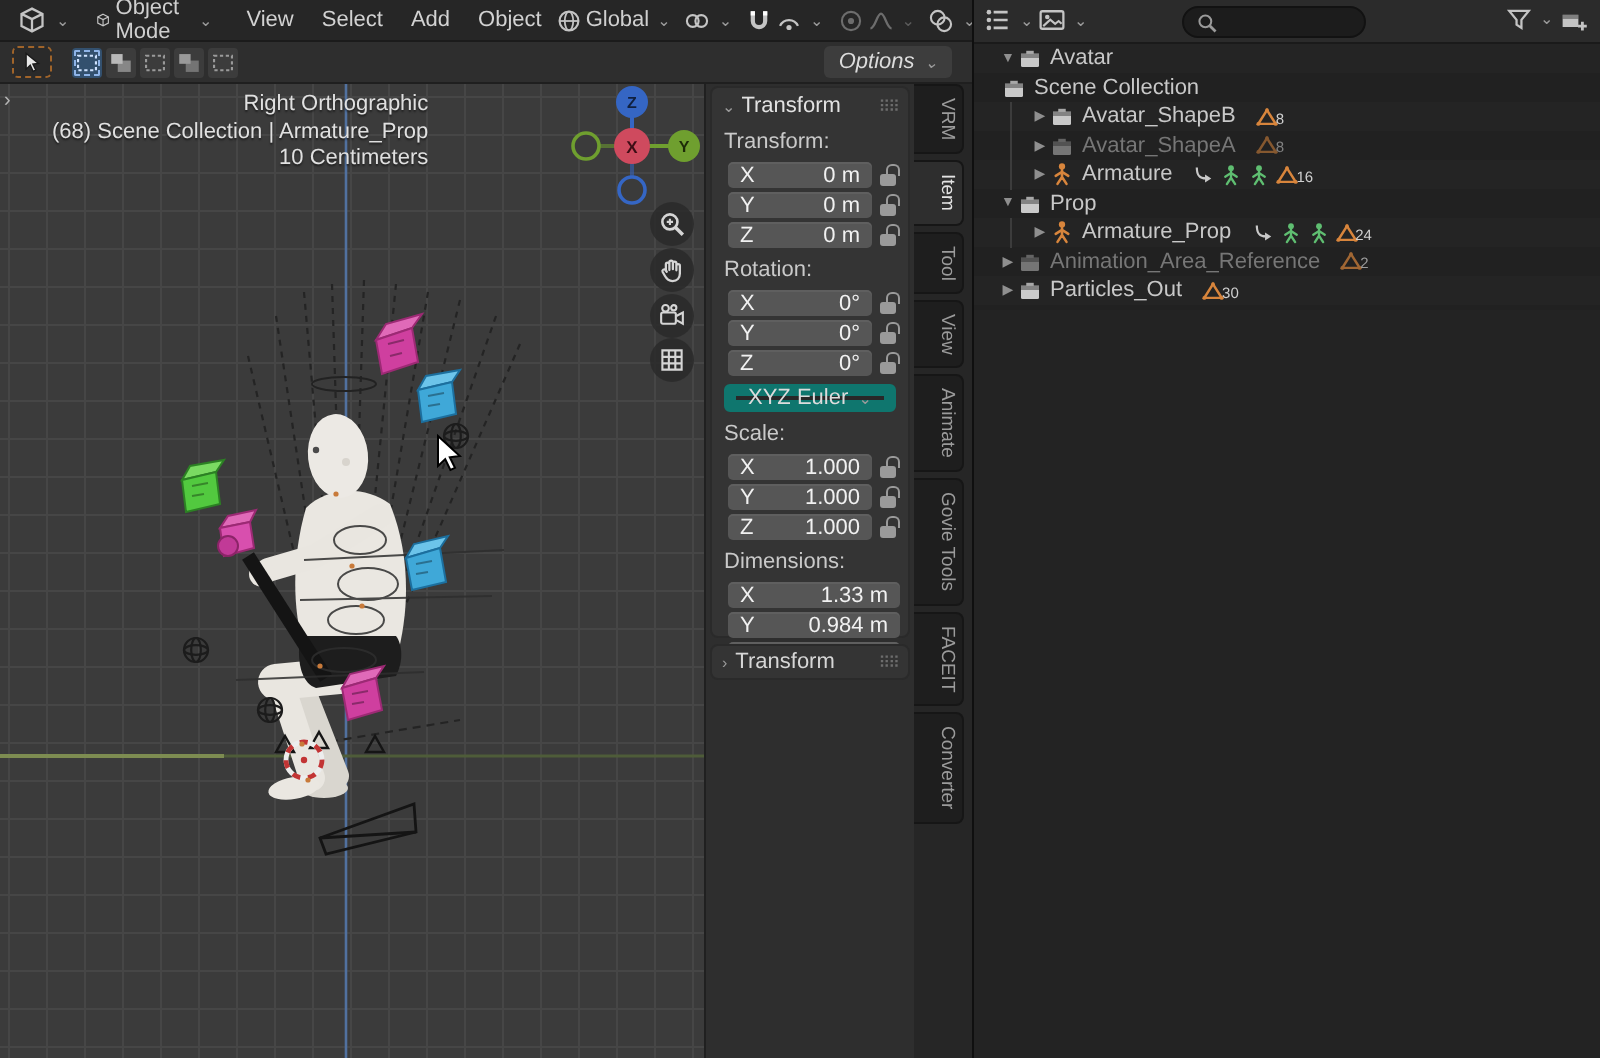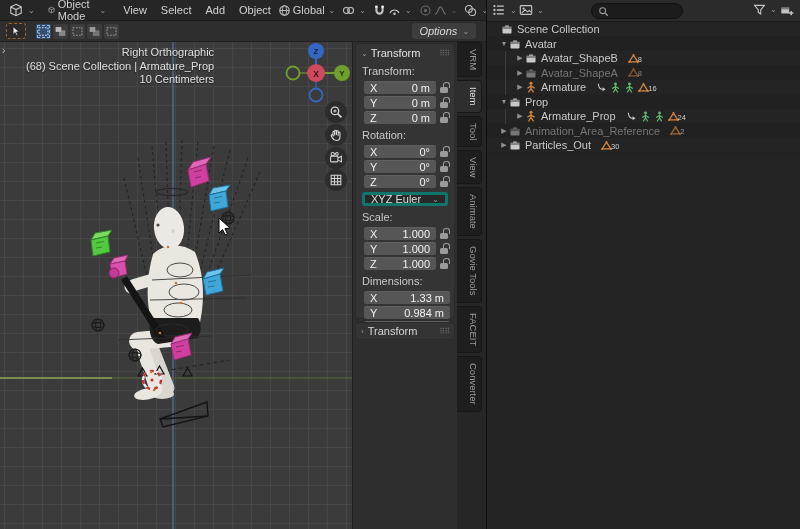--- a/index.html
+++ b/index.html
@@ -35,21 +35,21 @@
   .phead{display:flex;align-items:center;padding:3px 5px 1px 5px;color:#e2e2e2;}
   .grip{margin-left:auto;color:#6d6d6d;font-size:8px;letter-spacing:-1px;}
   .plabel{padding:5px 6px 2px 6px;color:#c9c9c9;}
   .frow{display:flex;align-items:center;padding:0 4px 0 8px;margin-top:2px;gap:4px;}
   .field{flex:0 0 72px;height:13px;background:#565656;border-radius:2.5px;display:flex;align-items:center;padding:0 6px;color:#f1f1f1;box-shadow:inset 0 1px 0 rgba(255,255,255,.06);}
   .field.wide{flex:0 0 86px}
   .fval{margin-left:auto;}
   .lock{width:9px;height:11px;position:relative;display:inline-block;}
   .lock::before{content:"";position:absolute;left:3px;top:0;width:5px;height:5px;border:1.4px solid #9a9a9a;border-bottom:none;border-radius:3px 3px 0 0;}
   .lock::after{content:"";position:absolute;left:0;bottom:0;width:8px;height:6px;background:#9a9a9a;border-radius:1.5px;}
-  .euler{margin:4px 6px 0 6px;height:14px;background:#282828;border:3px solid #0f766e;border-radius:3px;display:flex;align-items:center;padding:0 6px;color:#dcdcdc;}
+  .euler{margin:4px 6px 0 6px;height:14px;background:#282828;border:6px solid #0f766e;border-radius:3px;display:flex;align-items:center;padding:0 6px;color:#dcdcdc;}
   
   .tabs{position:absolute;left:457px;top:42px;width:29px;height:487px;background:#262626;display:flex;flex-direction:column;gap:3px;padding-top:0;}
   .tab{writing-mode:vertical-rl;background:#1e1e1e;border:1px solid #161616;border-left:none;border-radius:0 4px 4px 0;color:#9b9b9b;font-size:9.5px;padding:6px 2px;margin-right:4px;text-align:center;}
   .tab.active{background:#2e2e2e;color:#e3e3e3;}
   
   .outliner{position:absolute;left:486px;top:0;width:314px;height:529px;background:#232323;border-left:1px solid #0f0f0f;}
   .out-h{position:absolute;left:0;top:0;right:0;height:22px;background:#2b2b2b;border-bottom:1px solid #1a1a1a;}
   .oh-icn{position:absolute;top:3px;display:flex;align-items:center;gap:2px;}
   .search{position:absolute;left:104px;top:3px;width:92px;height:16px;background:#1c1c1c;border:1px solid #121212;border-radius:9px;display:flex;align-items:center;padding:0 6px;gap:4px;}
   .search input{background:transparent;border:none;outline:none;color:#ddd;width:60px;font-size:10px;}
@@ -618,39 +618,39 @@
       <span class="oh-icn" style="left:293px">
         <svg width="14" height="14" class="icn">
             <use href="#sym-newcoll"></use>
           </svg>
       </span>
     </div>
 
     <div class="otree">
 
       <div class="orow">
-        <span style="width:14px;flex:none"></span>
-        <svg class="oicon c-col">
-            <use href="#sym-collection"></use>
-          </svg>
-        <span class="oname">Scene Collection</span>
-      </div>
-
-      <div class="orow">
         <span class="ind1"></span>
           <span class="oarrow">▼</span>
         <svg class="oicon c-col">
             <use href="#sym-collection"></use>
           </svg>
         <span class="oname">Avatar</span>
         <span class="otoggles">
           
           
           
         </span>
+      </div>
+
+      <div class="orow">
+        <span style="width:14px;flex:none"></span>
+        <svg class="oicon c-col">
+            <use href="#sym-collection"></use>
+          </svg>
+        <span class="oname">Scene Collection</span>
       </div>
 
       <div class="orow">
         <span class="tline"></span>
           <span class="ind2"></span>
           <span class="oarrow">▶</span>
         <svg class="oicon c-col">
             <use href="#sym-collection"></use>
           </svg>
         <span class="oname">Avatar_ShapeB</span>

